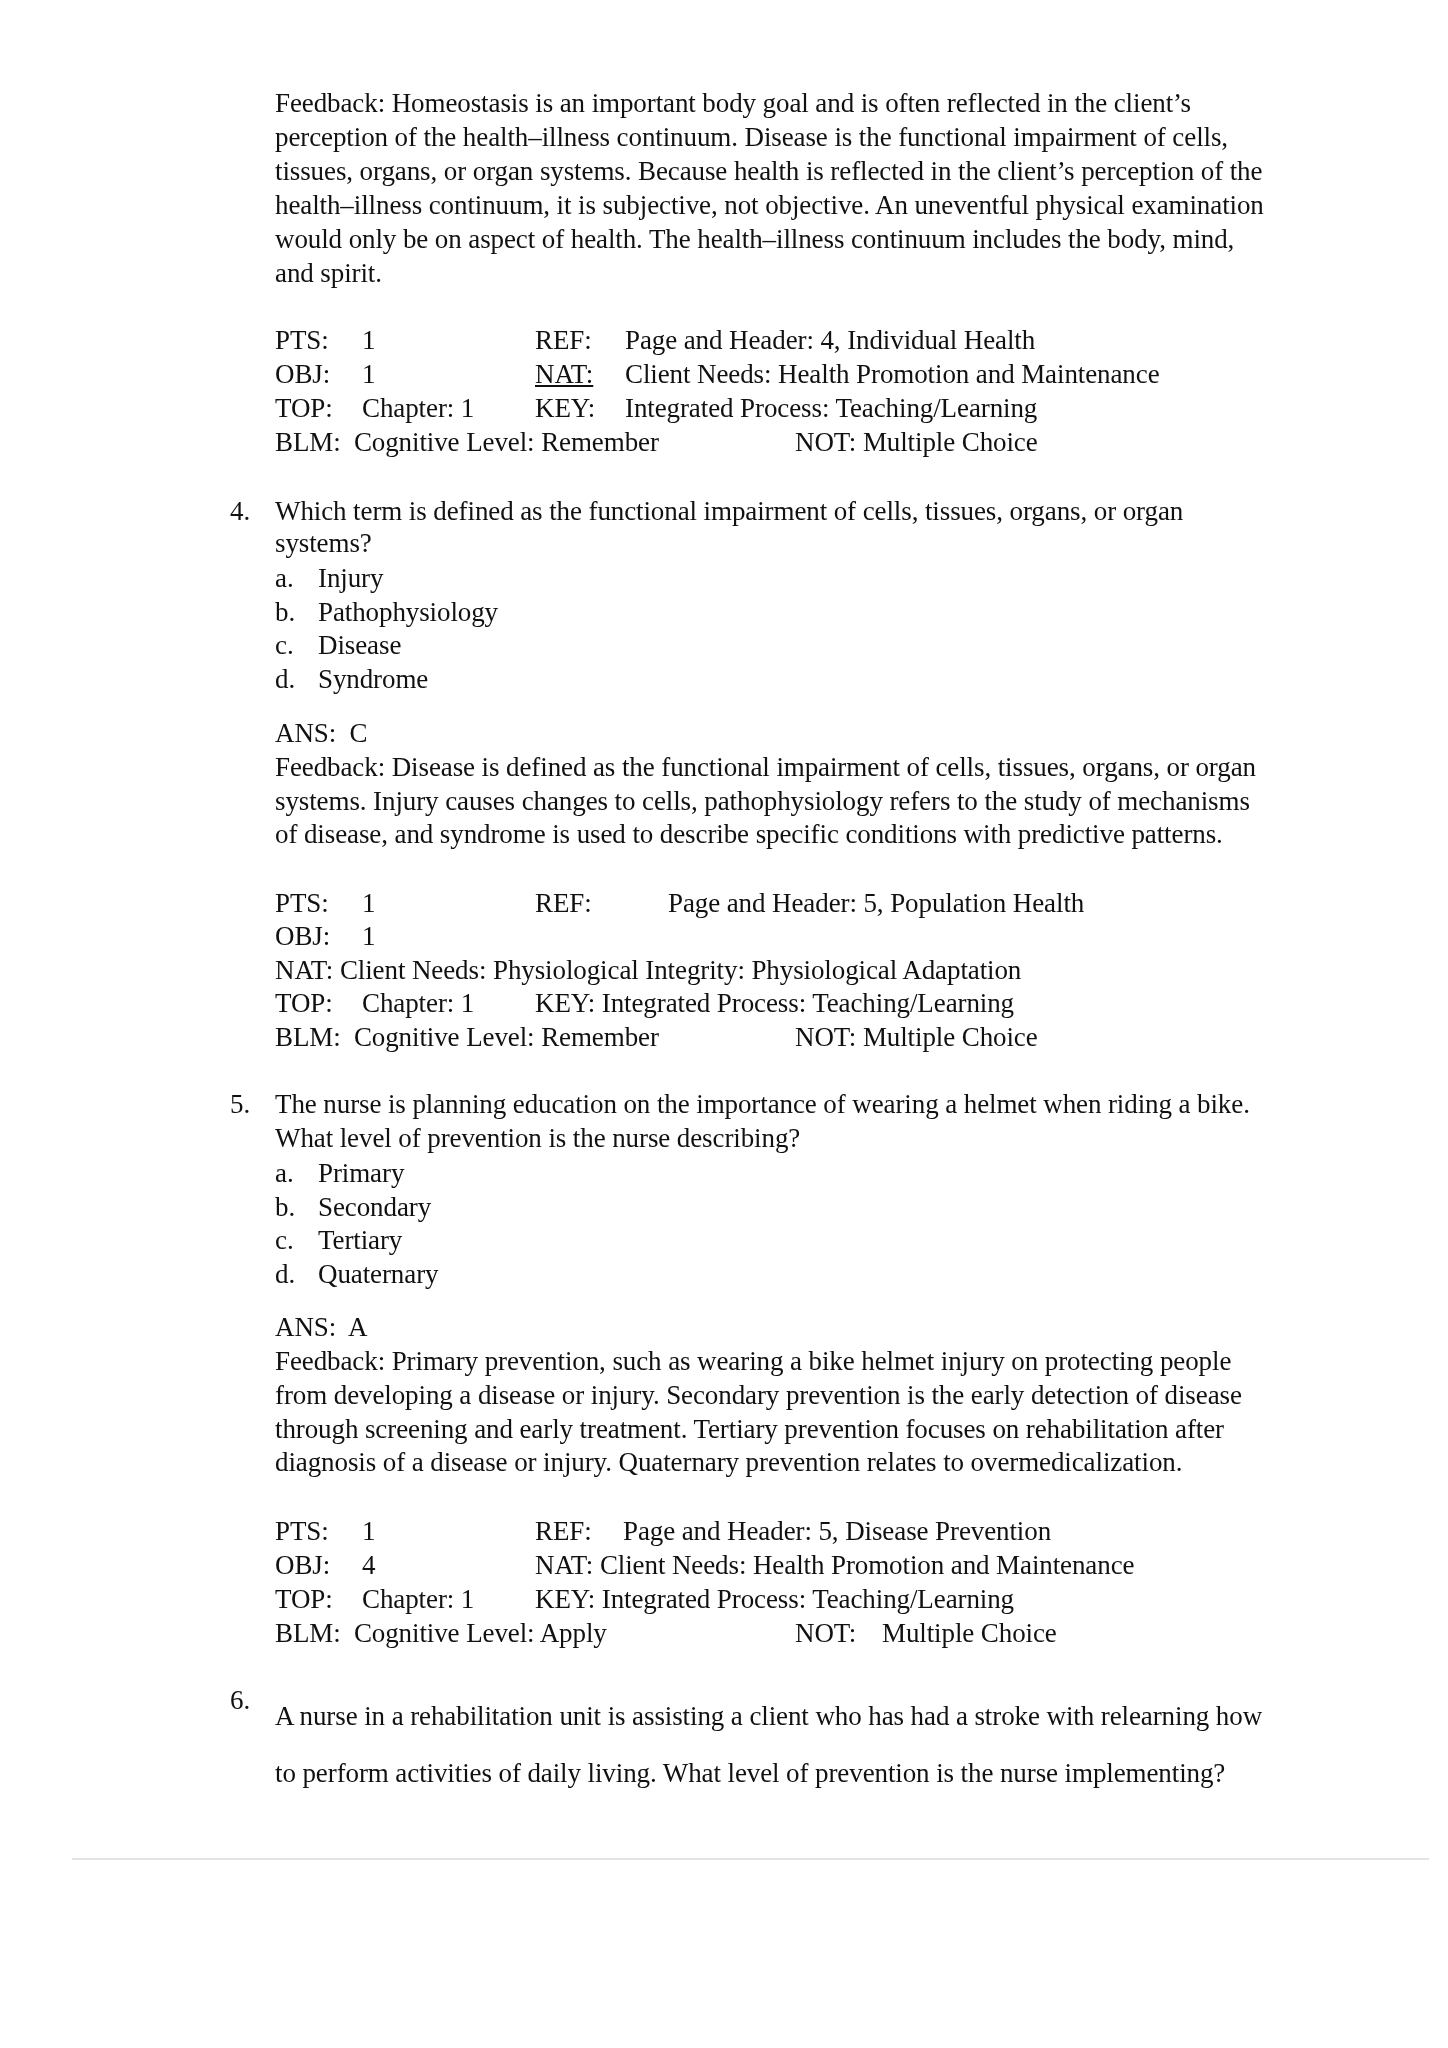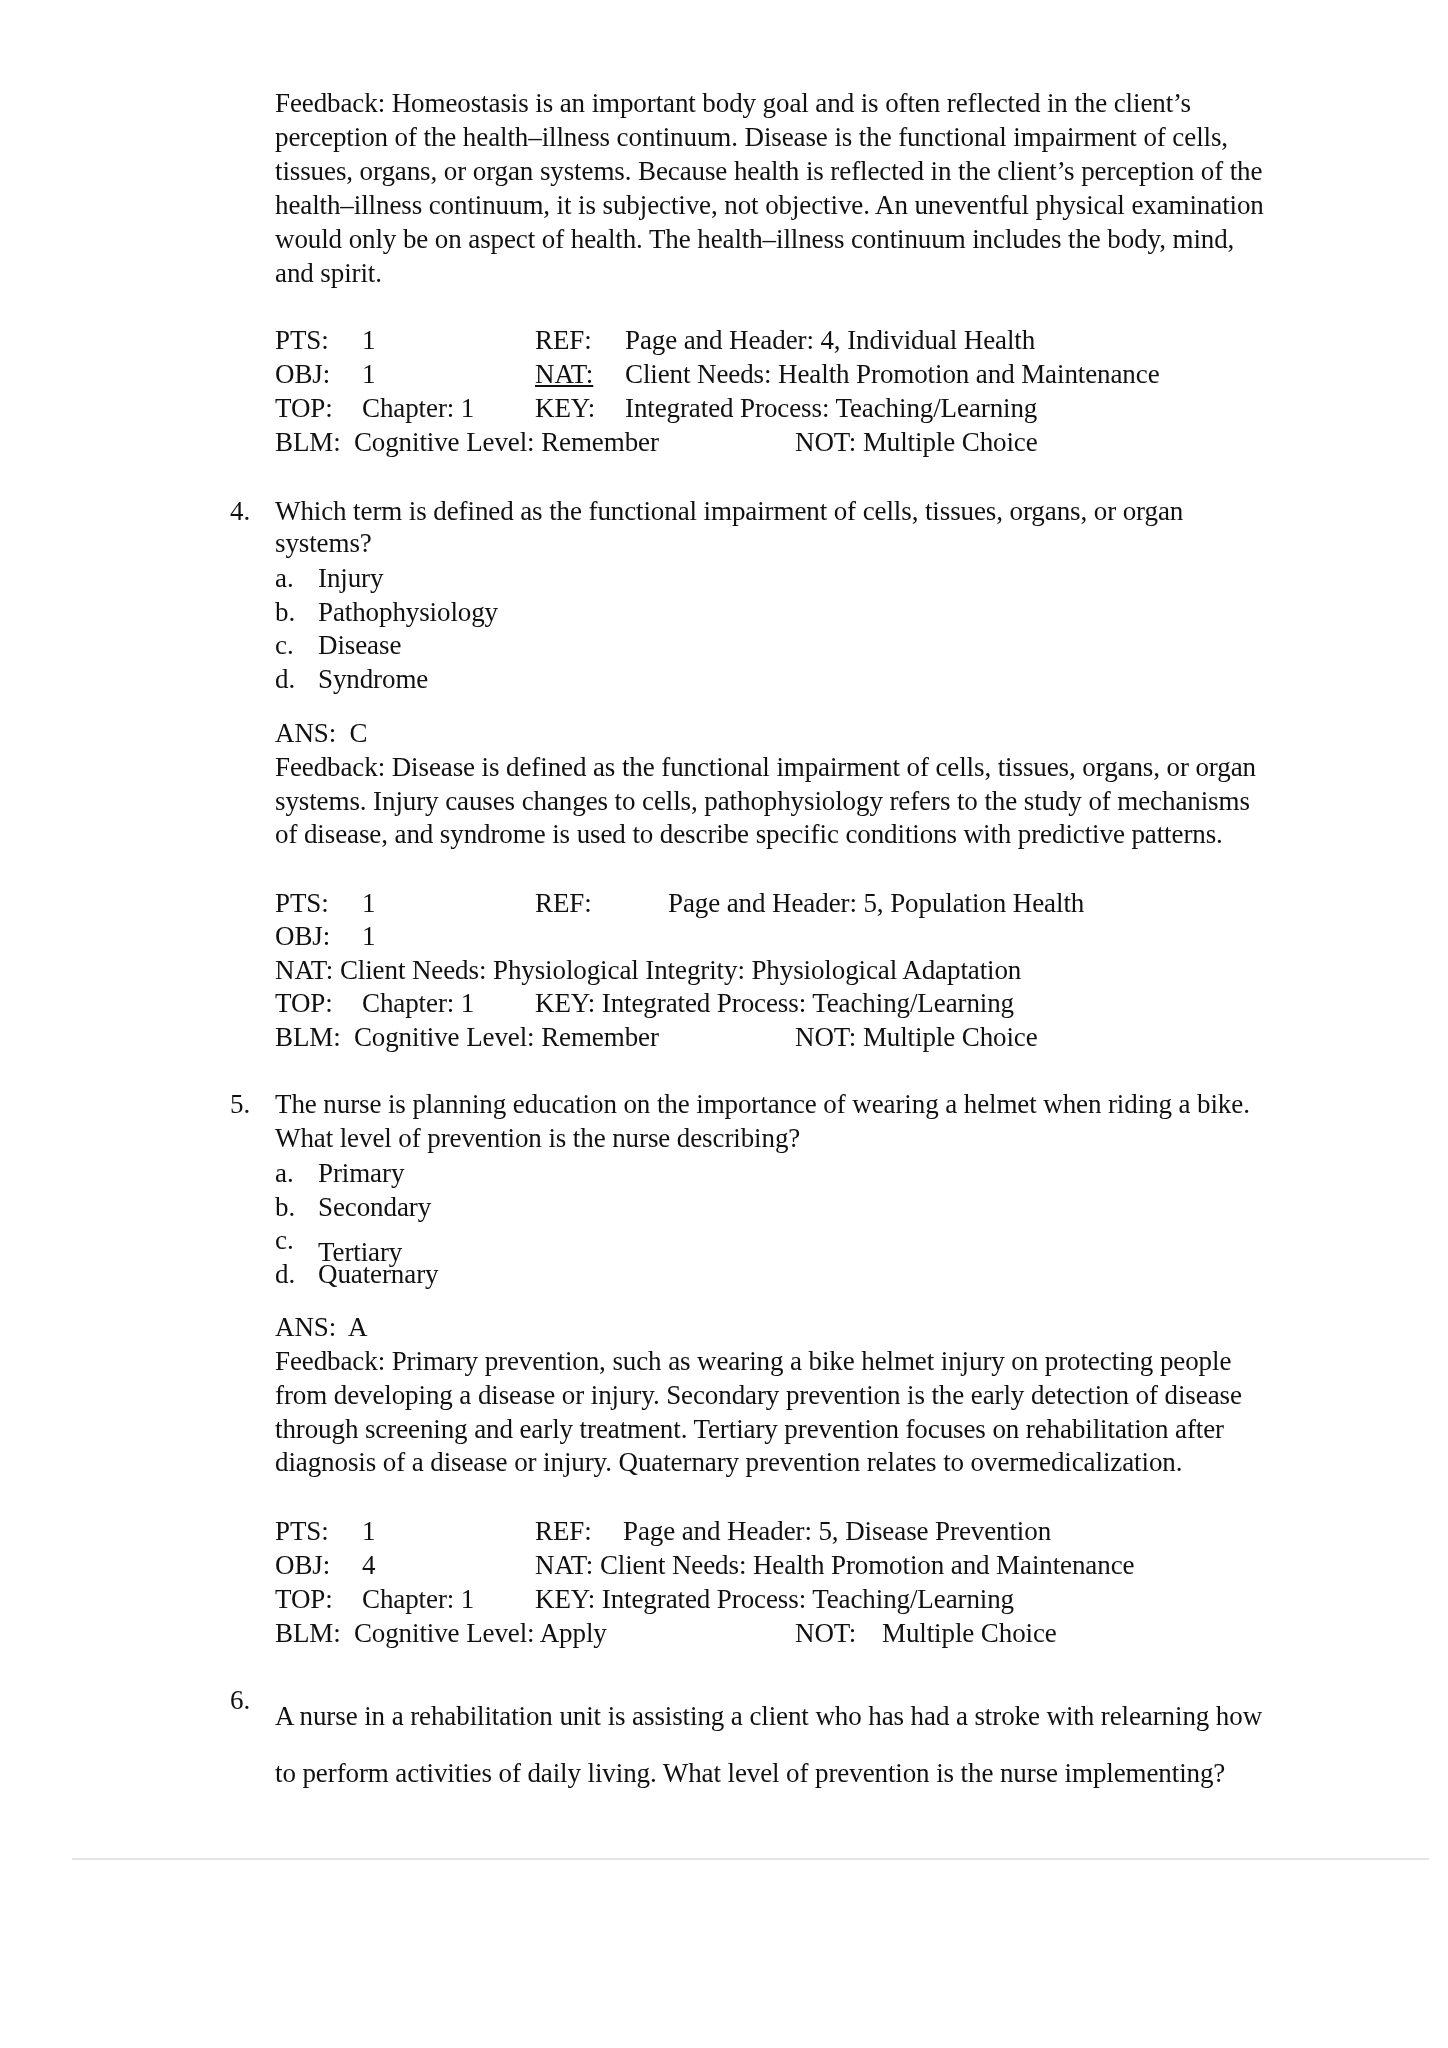--- a/index.html
+++ b/index.html
@@ -130,21 +130,21 @@
       <div>
         <div class="ln" style="left:275px; top:1156px;">a.</div>
         <div class="ln" style="left:318px; top:1156px;">Primary</div>
       </div>
       <div>
         <div class="ln" style="left:275px; top:1190px;">b.</div>
         <div class="ln" style="left:318px; top:1190px;">Secondary</div>
       </div>
       <div>
         <div class="ln" style="left:275px; top:1223px;">c.</div>
-        <div class="ln" style="left:318px; top:1223px;margin-top:12px;">Tertiary</div>
+        <div class="ln" style="left:318px; top:1223px;">Tertiary</div>
       </div>
       <div>
         <div class="ln" style="left:275px; top:1257px;">d.</div>
         <div class="ln" style="left:318px; top:1257px;">Quaternary</div>
       </div>
     </div>
 
     <div class="ln" style="left:275px; top:1310px; white-space:pre;">ANS:  A</div>
     <div class="ln" style="left:275px; top:1344px;">Feedback: Primary prevention, such as wearing a bike helmet injury on protecting people</div>
     <div class="ln" style="left:275px; top:1378px;">from developing a disease or injury. Secondary prevention is the early detection of disease</div>

